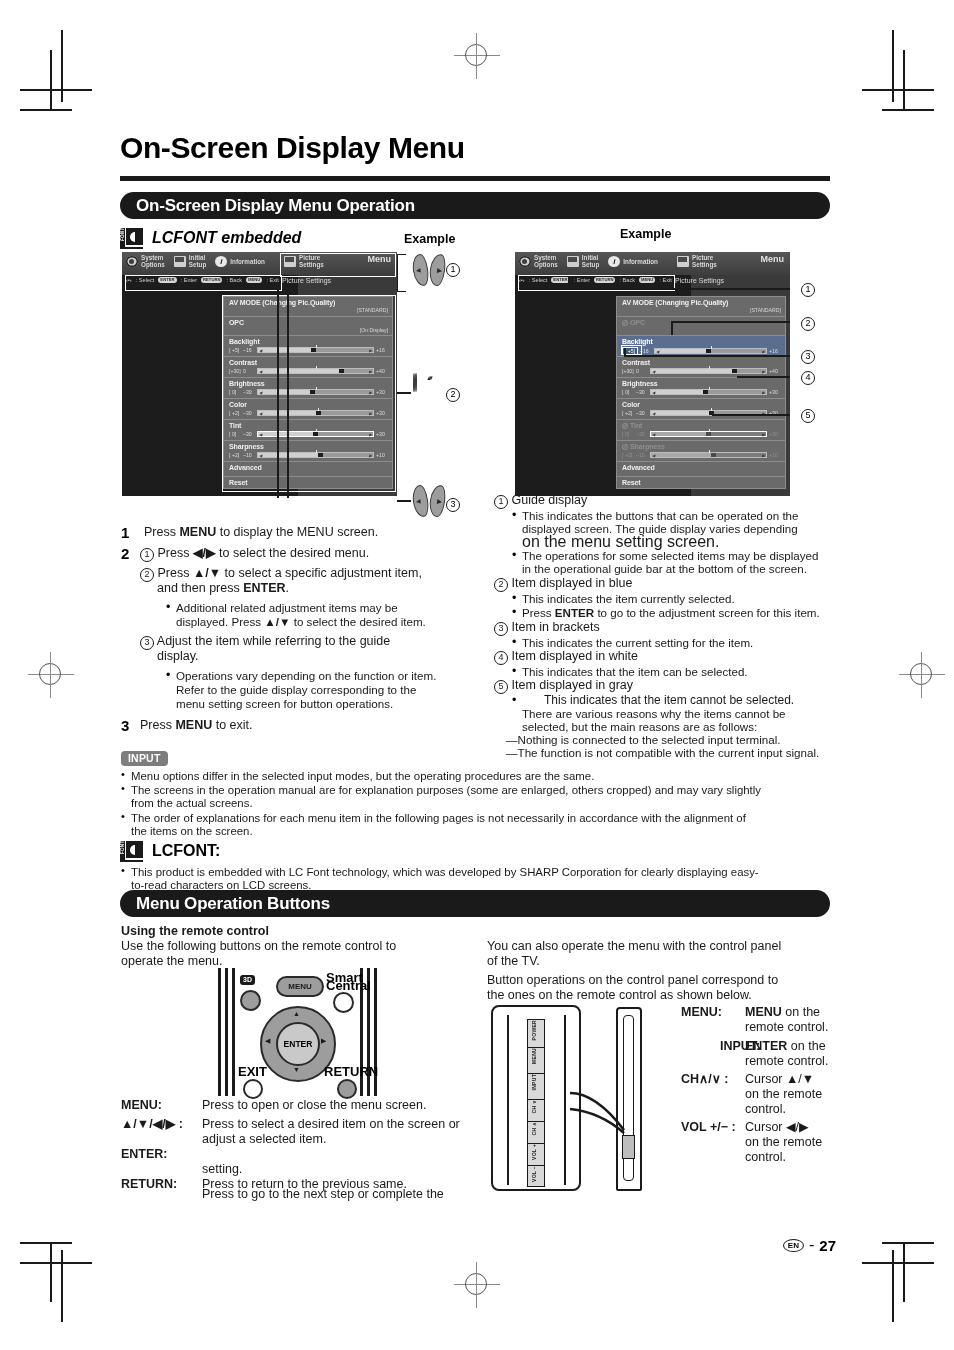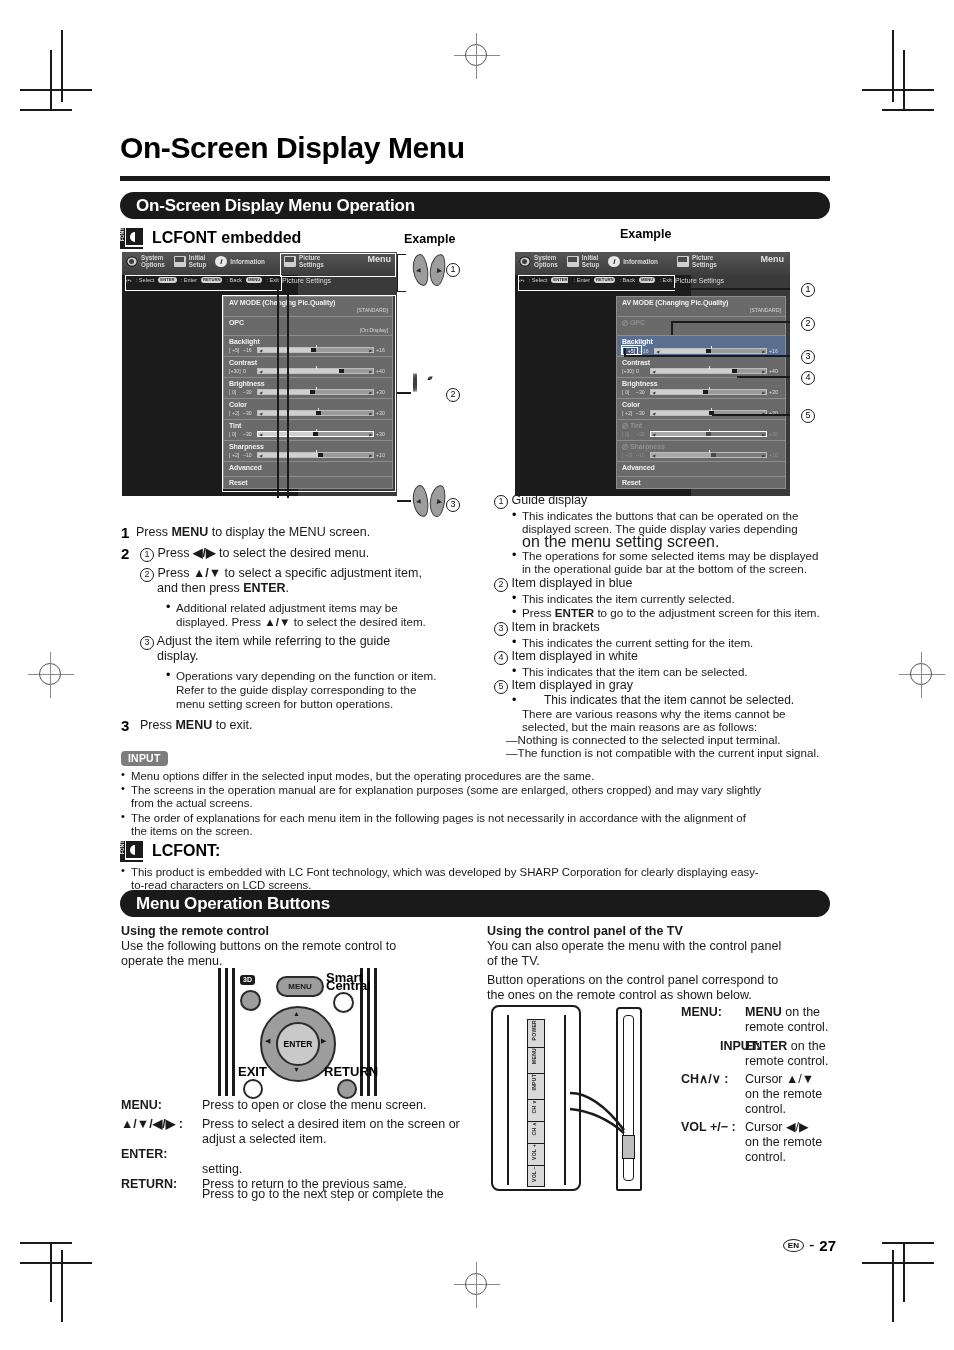--- a/index.html
+++ b/index.html
@@ -166,21 +166,21 @@
     </div>
   <div class="reg" style="left:899px;top:652px;">
       <i></i>
     </div>
 
   <div class="h1">On-Screen Display Menu</div>
   <div class="rule"></div>
 
   <div class="bar" style="left:120px;top:192px;width:710px;">On-Screen Display Menu Operation</div>
 
-  <div class="lcf" style="left:120px;top:227px;">
+  <div class="lcf" style="left:120px;top:227px;font-style:italic;">
     <span class="lcf-logo">
       <span class="lbar">
           <span>FONT</span>
         </span>
       <span class="lsq"></span>
       <span class="lund"></span>
     </span>
     <span class="lcf-txt">LCFONT embedded</span>
   </div>
 
@@ -527,21 +527,21 @@
   <div class="leaderv" style="left:624px;top:348px;height:8px;"></div>
   <div class="cnum" style="left:801px;top:348px;"><span class="circn">3</span></div>
 
   <div class="leader" style="left:737px;top:376px;width:53px;"></div>
   <div class="cnum" style="left:801px;top:369px;"><span class="circn">4</span></div>
 
   <div class="leader" style="left:712px;top:414px;width:78px;"></div>
   <div class="cnum" style="left:801px;top:407px;"><span class="circn">5</span></div>
 
   <div class="stepn" style="left:121px;top:524px;">1</div>
-  <div class="txt" style="left:136px;top:525px;width:340px;">
+  <div class="txt" style="left:144px;top:525px;width:340px;">
     <span>Press </span><span class="b">MENU</span><span> to display the MENU screen.</span>
   </div>
 
   <div class="stepn" style="left:121px;top:545px;">2</div>
   <div class="txt" style="left:140px;top:546px;width:345px;">
     <span class="circn">1</span>
     <span>Press </span><span class="b">◀/▶</span><span> to select the desired menu.</span>
   </div>
   <div class="txt" style="left:140px;top:566px;width:350px;">
     <span class="circn">2</span>
@@ -685,21 +685,20 @@
   <div class="txt" style="left:202px;top:1117px;width:290px;">Press to select a desired item on the screen or</div>
   <div class="txt" style="left:202px;top:1132px;width:290px;">adjust a selected item.</div>
 
   <div class="txt b" style="left:121px;top:1147px;">ENTER:</div>
   <div class="txt" style="left:202px;top:1147px;width:290px;margin-top:40px;">Press to go to the next step or complete the</div>
   <div class="txt" style="left:202px;top:1162px;width:290px;">setting.</div>
 
   <div class="txt b" style="left:121px;top:1177px;">RETURN:</div>
   <div class="txt" style="left:202px;top:1177px;width:290px;">Press to return to the previous same.</div>
 
-  <div class="txt b" style="left:487px;top:924px;width:360px;">Using the control panel of the TV</div>
   <div class="txt" style="left:487px;top:939px;width:360px;">You can also operate the menu with the control panel</div>
   <div class="txt" style="left:487px;top:954px;width:360px;">of the TV.</div>
   <div class="txt" style="left:487px;top:973px;width:360px;">Button operations on the control panel correspond to</div>
   <div class="txt" style="left:487px;top:988px;width:360px;">the ones on the remote control as shown below.</div>
 
   <div class="tvbox" style="left:491px;top:1005px;width:86px;height:182px;">
     <div class="tvline" style="left:14px;top:8px;height:170px;"></div>
     <div class="tvline" style="left:71px;top:8px;height:170px;"></div>
     <div class="tvstrip" style="left:34px;top:12px;width:16px;height:28px;">
         <b>POWER</b>

